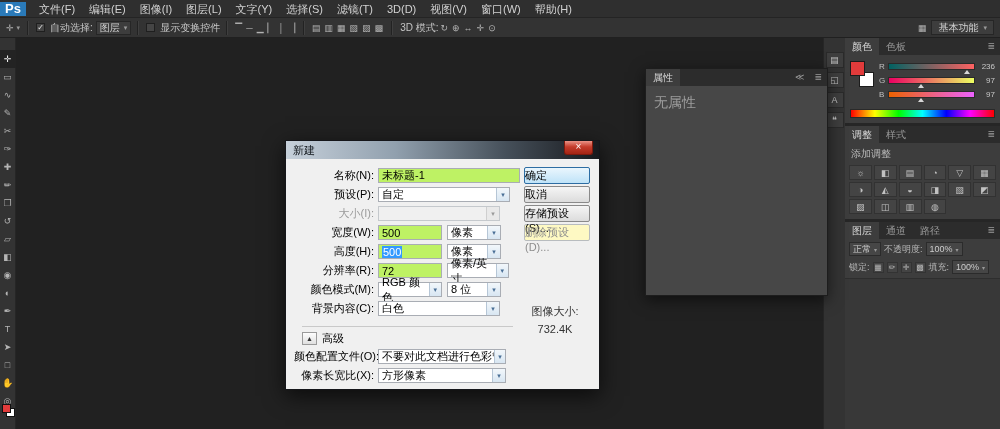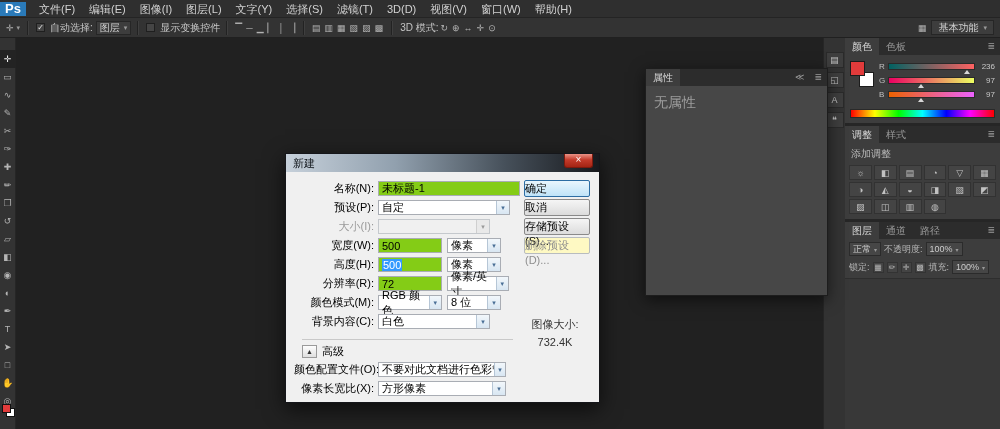--- a/index.html
+++ b/index.html
@@ -93,45 +93,45 @@
   .layers-list { flex:1; background:#383838; border-top:1px solid #2e2e2e; margin-top:3px; }
 
   
   .props { position:absolute; left:645px; top:68px; width:183px; height:228px; background:#474747;
            border:1px solid #1d1d1d; box-shadow:0 4px 14px rgba(0,0,0,.55); z-index:6;
            display:flex; flex-direction:column; }
   .props-body { flex:1; padding:8px; font-size:14px; color:#9d9d9d; }
 
   
   .dlg { position:absolute; left:285px; top:140px; width:315px; height:250px; background:#f0f0f0;
-         border:1px solid #15161a; box-shadow:0 6px 20px rgba(0,0,0,.65); z-index:10; color:#000;margin-top:13px; }
+         border:1px solid #15161a; box-shadow:0 6px 20px rgba(0,0,0,.65); z-index:10; color:#000; }
   .dlg-title { height:18px; background:linear-gradient(to right,#c6d0da 0%,#91a0ae 35%,#46505a 70%,#17191d 100%);
                display:flex; align-items:center; padding-left:7px; color:#10151a; font-size:11px; }
   .dlg-close { position:absolute; top:0; right:6px; width:29px; height:14px;
                background:linear-gradient(#ea9387,#c43b2b 45%,#a32414); border:1px solid #7e1a0e;
                border-top:none; border-radius:0 0 3px 3px; color:#fff; font-size:10px; line-height:12px;
                text-align:center; }
   .dlg-body { position:relative; padding:7px 0 0 8px; font-size:11px; }
   .row { display:flex; align-items:center; height:19px; }
   .lbl { width:84px; text-align:right; padding-right:4px; white-space:nowrap; flex:0 0 auto; }
-  .txt { height:15px; border:1px solid #a9adb4; background:#84cc16; display:flex; align-items:center;
+  .txt { height:15px; border:1px solid #a9adb4; background:#bef264; display:flex; align-items:center;
          padding:0 3px; }
   .combo { height:15px; border:1px solid #a9adb4; background:#fff; display:flex; align-items:center;
            padding-left:3px; position:relative; }
   .combo .arw { margin-left:auto; width:13px; align-self:stretch; display:flex; align-items:center;
                 justify-content:center; background:linear-gradient(#f2f7fb,#d8e6f2); border-left:1px solid #b6c6d6; }
   .combo .arw::before { content:"▾"; font-size:7px; color:#4a6f96; }
   .combo.disabled { background:#f0f0f0; border-color:#c5c9cd; color:#9a9a9a; }
   .combo.disabled .arw { background:#e9e9e9; border-left-color:#cfcfcf; }
   .combo.disabled .arw::before { color:#9a9a9a; }
   .sel { background:#3399ff; color:#fff; padding:0 1px; }
   .w-name { width:142px; } .w-preset { width:132px; } .w-num { width:64px; }
   .w-unit { width:54px; margin-left:5px; } .w-runit { width:62px; margin-left:5px; }
   .w-mode { width:64px; } .w-bit { width:54px; margin-left:5px; }
-  .w-wide { width:112px; } .w-prof { width:128px; }
+  .w-wide { width:122px; } .w-prof { width:128px; }
 
   .dlg-btns { position:absolute; top:26px; right:9px; width:66px; }
   .btn { width:100%; height:17px; margin-bottom:2px; background:linear-gradient(#f5f5f5,#dcdcdc);
          border:1px solid #8a8a8a; border-radius:2px; font-size:11px; line-height:15px; }
   .btn.primary { border-color:#2d6da3; background:linear-gradient(#eaf6fd,#bfe3f8); }
   .btn.disabled { color:#8d8d8d; background:#fef9c3; border-color:#b8bcbf; }
   .img-size { position:absolute; top:163px; right:9px; width:70px; text-align:center; font-size:11px; color:#333; }
   .img-size .val { margin-top:4px; }
 
   .adv-sep { height:1px; background:#c9c9c9; margin:8px 86px 3px 8px; }

